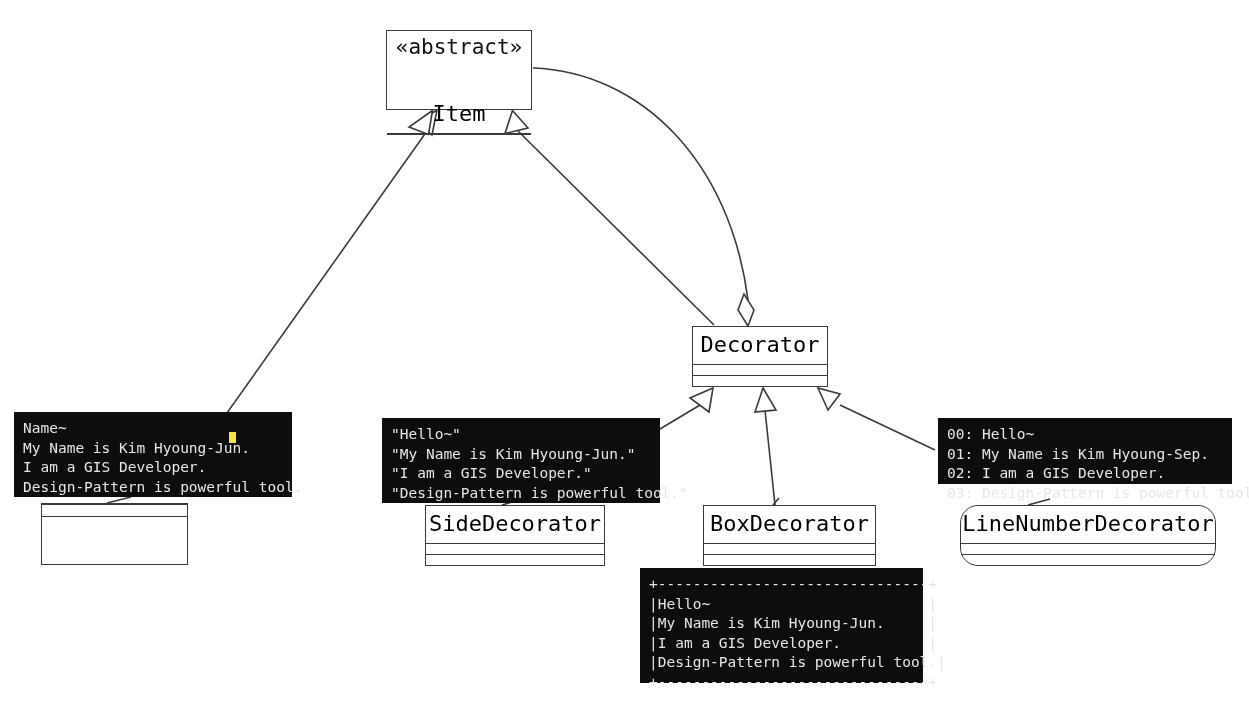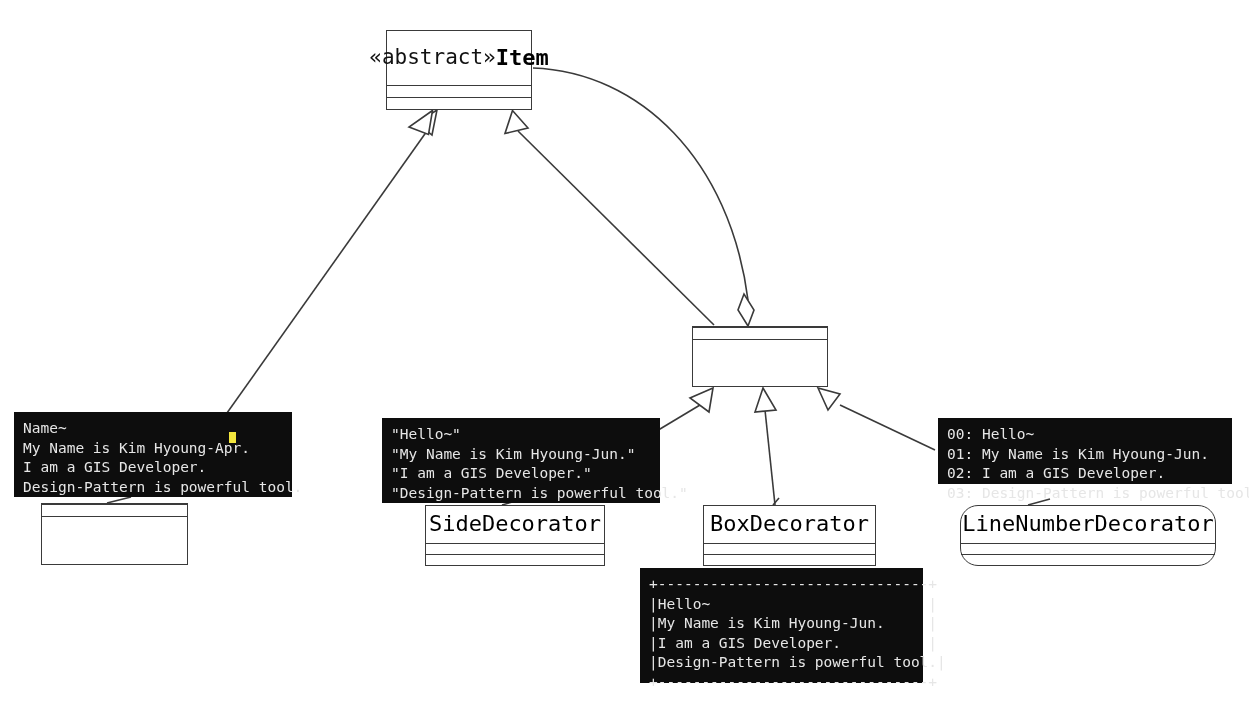--- a/index.html
+++ b/index.html
@@ -3,25 +3,25 @@
 <meta charset="utf-8">
 <style>
   html,body{margin:0;padding:0;background:#ffffff;}
   body{width:1249px;height:704px;overflow:hidden;
        font-family:"DejaVu Sans Mono","Liberation Mono",monospace;}
   #stage{position:relative;width:1249px;height:704px;background:#fff;}
   svg#wires{position:absolute;left:0;top:0;width:1249px;height:704px;overflow:visible;}
 
   .uml-class{position:absolute;box-sizing:border-box;background:#ffffff;
              border:1.6px solid #3a3a3a;display:flex;flex-direction:column;z-index:3;}
-  .uml-head{display:flex;align-items:center;justify-content:center;
-            text-align:center;padding:4px 8px 6px 8px;}
+  .uml-head{display:flex;flex-direction:column;align-items:center;justify-content:center;
+            text-align:center;padding:4px 8px 6px 8px;gap:40px;}
   .uml-stereo{font-size:21px;line-height:25px;color:#111;letter-spacing:0px;}
   .uml-name{font-size:22px;line-height:27px;color:#000;white-space:nowrap;}
-  .uml-name.bold{font-weight:bold;text-align:center;}
+  .uml-name.bold{font-weight:normal;text-align:center;}
   .uml-sep{border-top:1.6px solid #3a3a3a;}
   .uml-attrs{height:11px;}
   .uml-ops{height:11px;}
 
   .console{position:absolute;box-sizing:border-box;background:#0d0d0d;
            color:#e6e6e6;font-size:14.5px;line-height:19.6px;
            padding:7px 9px 7px 9px;white-space:pre;z-index:4;
            font-family:"DejaVu Sans Mono","Liberation Mono",monospace;}
   .console .ln{display:block;}
   .caret{position:absolute;width:7px;height:11px;background:#f2e53d;z-index:6;}
@@ -68,20 +68,23 @@
     <div class="uml-sep uml-attrs"></div>
     <div class="uml-sep uml-ops"></div>
   </div>
 
   <div class="uml-class" style="left:41px;top:503px;width:147px;height:62px;">
     <div class="uml-sep uml-attrs"></div>
     <div class="uml-sep uml-ops"></div>
   </div>
 
   <div class="uml-class" style="left:692px;top:326px;width:136px;height:61px;">
+    <div class="uml-head" style="flex:1;">
+      <div class="uml-name">Decorator</div>
+    </div>
     <div class="uml-sep uml-attrs"></div>
     <div class="uml-sep uml-ops"></div>
   </div>
 
   <div class="uml-class" style="left:703px;top:505px;width:173px;height:61px;">
     <div class="uml-head" style="flex:1;">
       <div class="uml-name">BoxDecorator</div>
     </div>
     <div class="uml-sep uml-attrs"></div>
     <div class="uml-sep uml-ops"></div>
@@ -96,23 +99,23 @@
   </div>
 
   <div class="uml-class" style="left:960px;top:505px;width:256px;height:61px;border-radius:18px;">
     <div class="uml-head" style="flex:1;">
       <div class="uml-name">LineNumberDecorator</div>
     </div>
     <div class="uml-sep uml-attrs"></div>
     <div class="uml-sep uml-ops"></div>
   </div>
 
-  <div class="console" style="left:14px;top:412px;width:278px;height:85px;"><span class="ln">Name~</span><span class="ln">My Name is Kim Hyoung-Apr.</span><span class="ln">I am a GIS Developer.</span><span class="ln">Design-Pattern is powerful tool.</span></div>
+  <div class="console" style="left:14px;top:412px;width:278px;height:85px;"><span class="ln">Name~</span><span class="ln">My Name is Kim Hyoung-Jun.</span><span class="ln">I am a GIS Developer.</span><span class="ln">Design-Pattern is powerful tool.</span></div>
 
   <div class="caret" style="left:229px;top:432px;"></div>
 
   <div class="console" style="left:382px;top:418px;width:278px;height:85px;"><span class="ln">"Hello~"</span><span class="ln">"My Name is Kim Hyoung-Jun."</span><span class="ln">"I am a GIS Developer."</span><span class="ln">"Design-Pattern is powerful tool."</span></div>
 
-  <div class="console" style="left:938px;top:418px;width:294px;height:66px;"><span class="ln">00: Hello~</span><span class="ln">01: My Name is Kim Hyoung-Jun.</span><span class="ln">02: I am a GIS Developer.</span><span class="ln">03: Design-Pattern is powerful tool.</span></div>
+  <div class="console" style="left:938px;top:418px;width:294px;height:66px;"><span class="ln">00: Hello~</span><span class="ln">01: My Name is Kim Hyoung-Sep.</span><span class="ln">02: I am a GIS Developer.</span><span class="ln">03: Design-Pattern is powerful tool.</span></div>
 
   <div class="console" style="left:640px;top:568px;width:283px;height:115px;"><span class="ln">+-------------------------------+</span><span class="ln">|Hello~                         |</span><span class="ln">|My Name is Kim Hyoung-Jun.     |</span><span class="ln">|I am a GIS Developer.          |</span><span class="ln">|Design-Pattern is powerful tool.|</span><span class="ln">+-------------------------------+</span></div>
 
 </div>
 
 </body></html>

